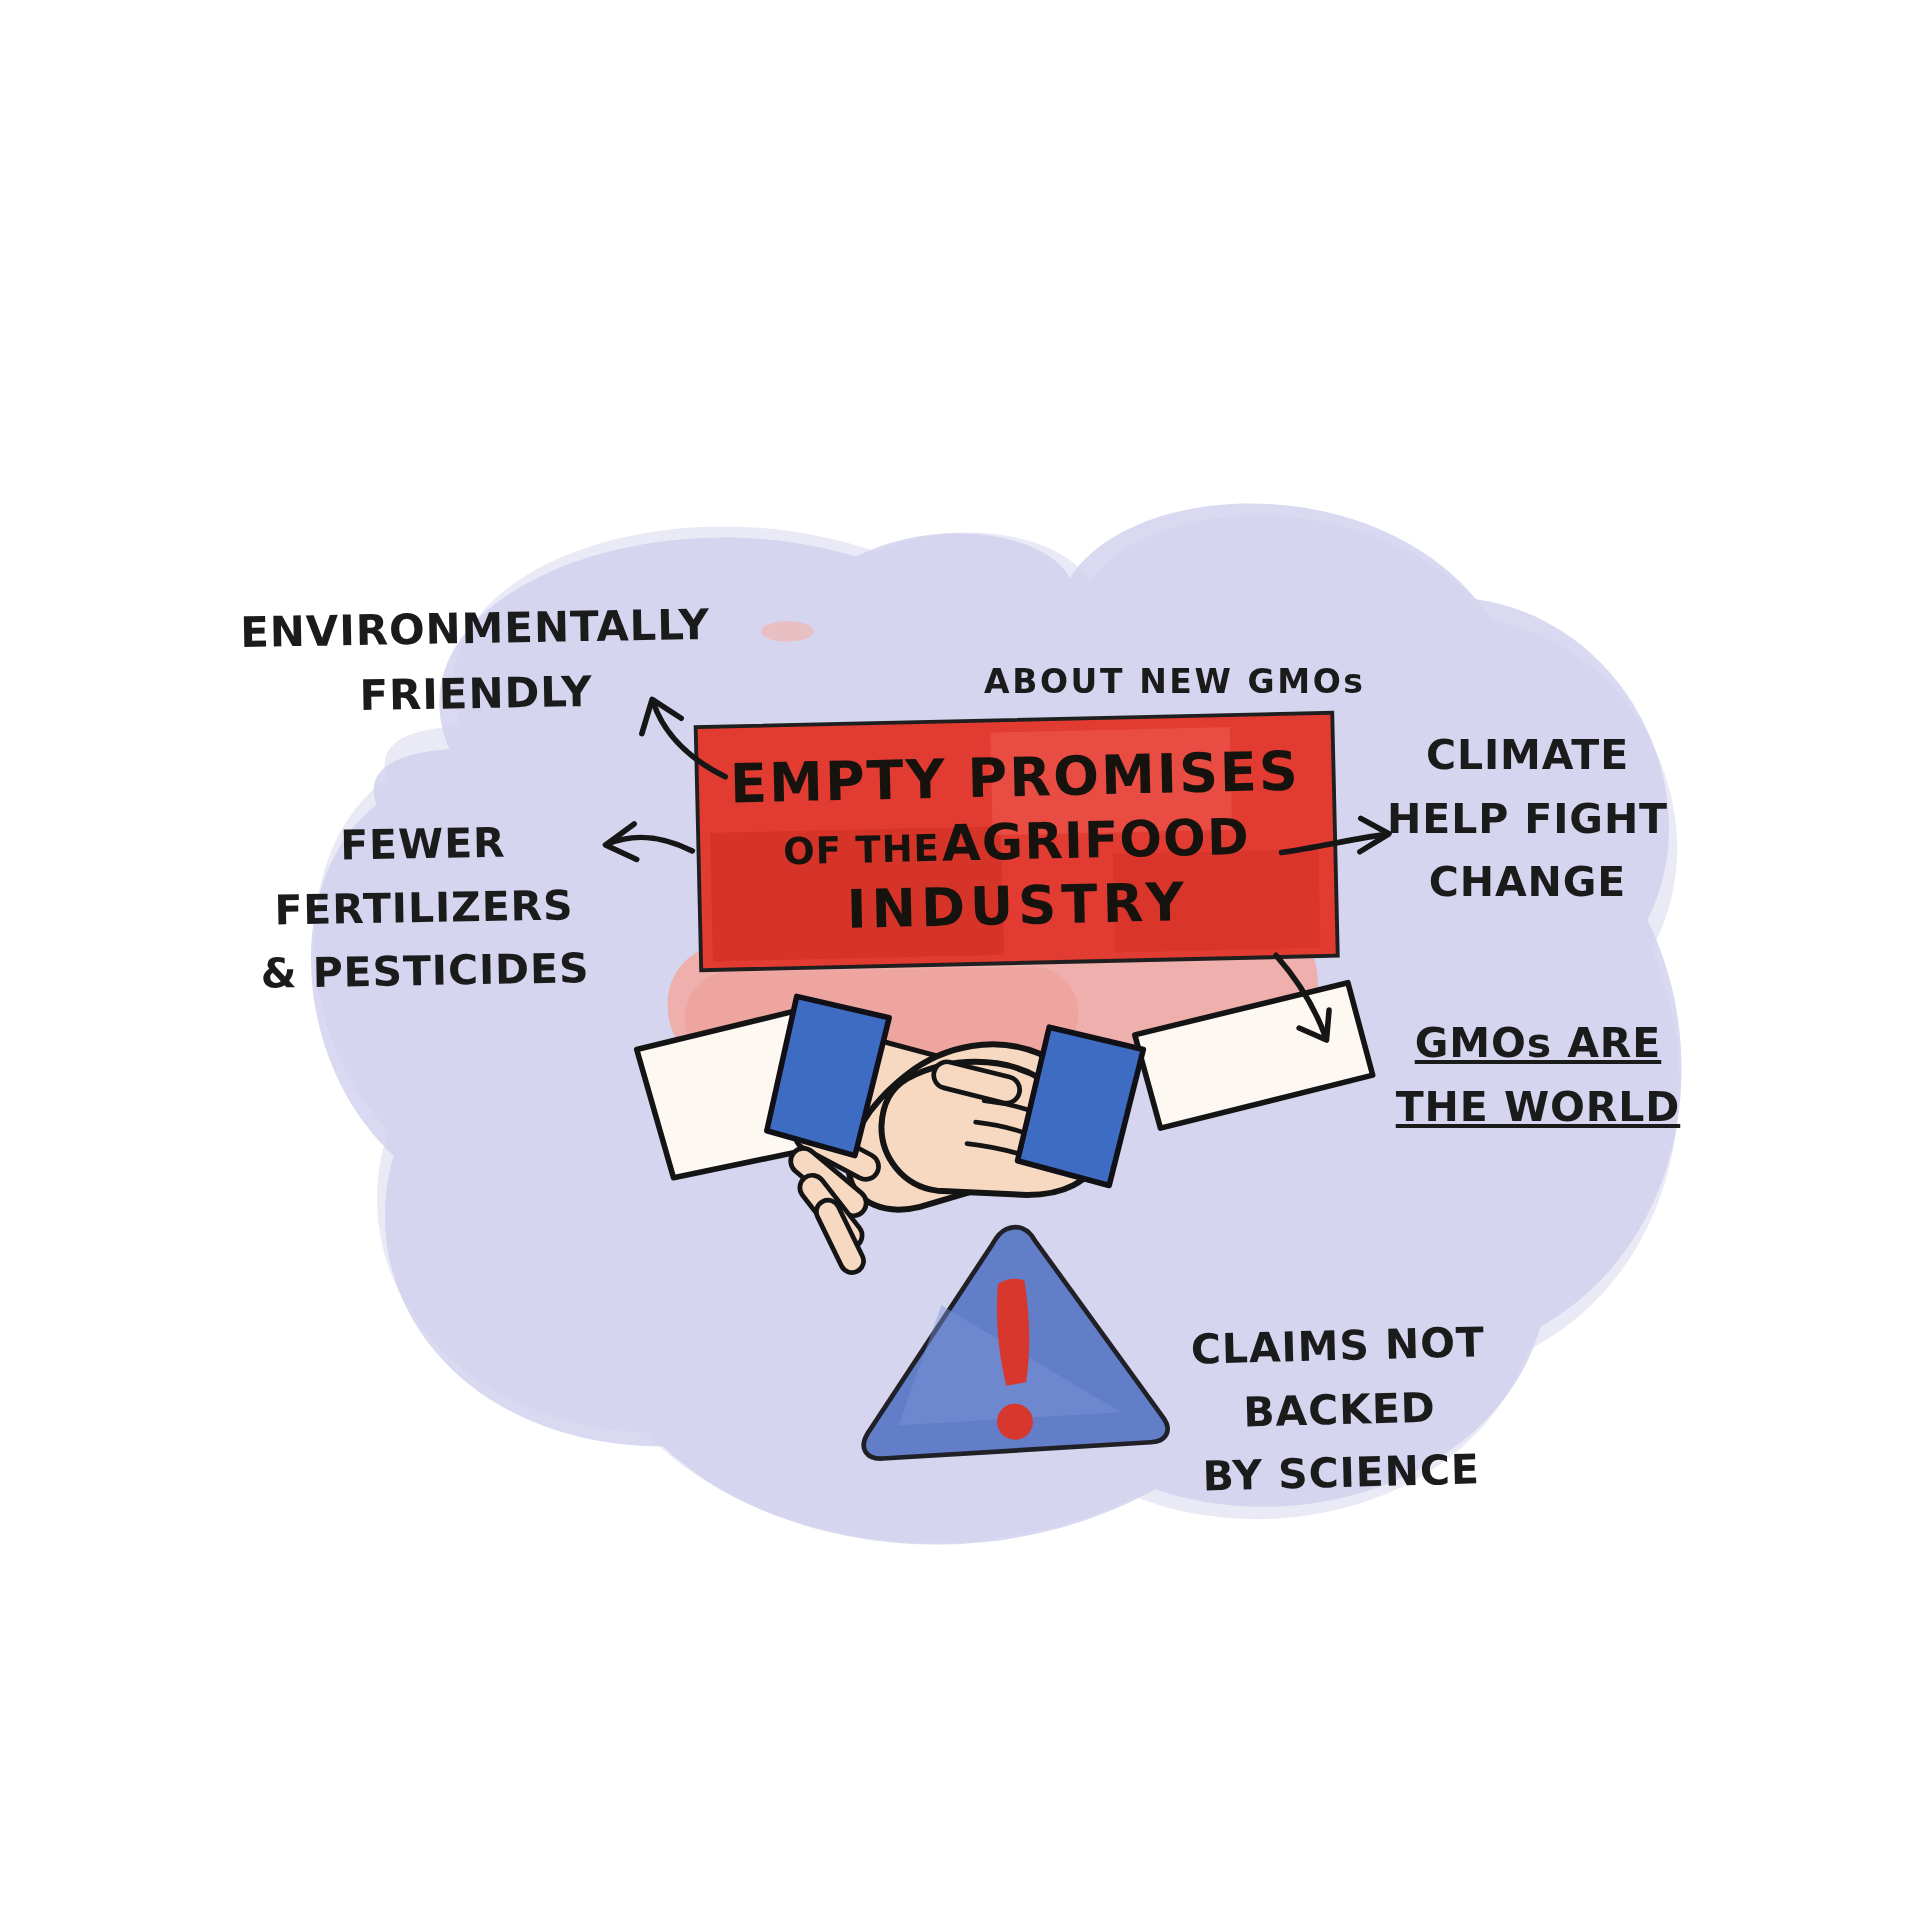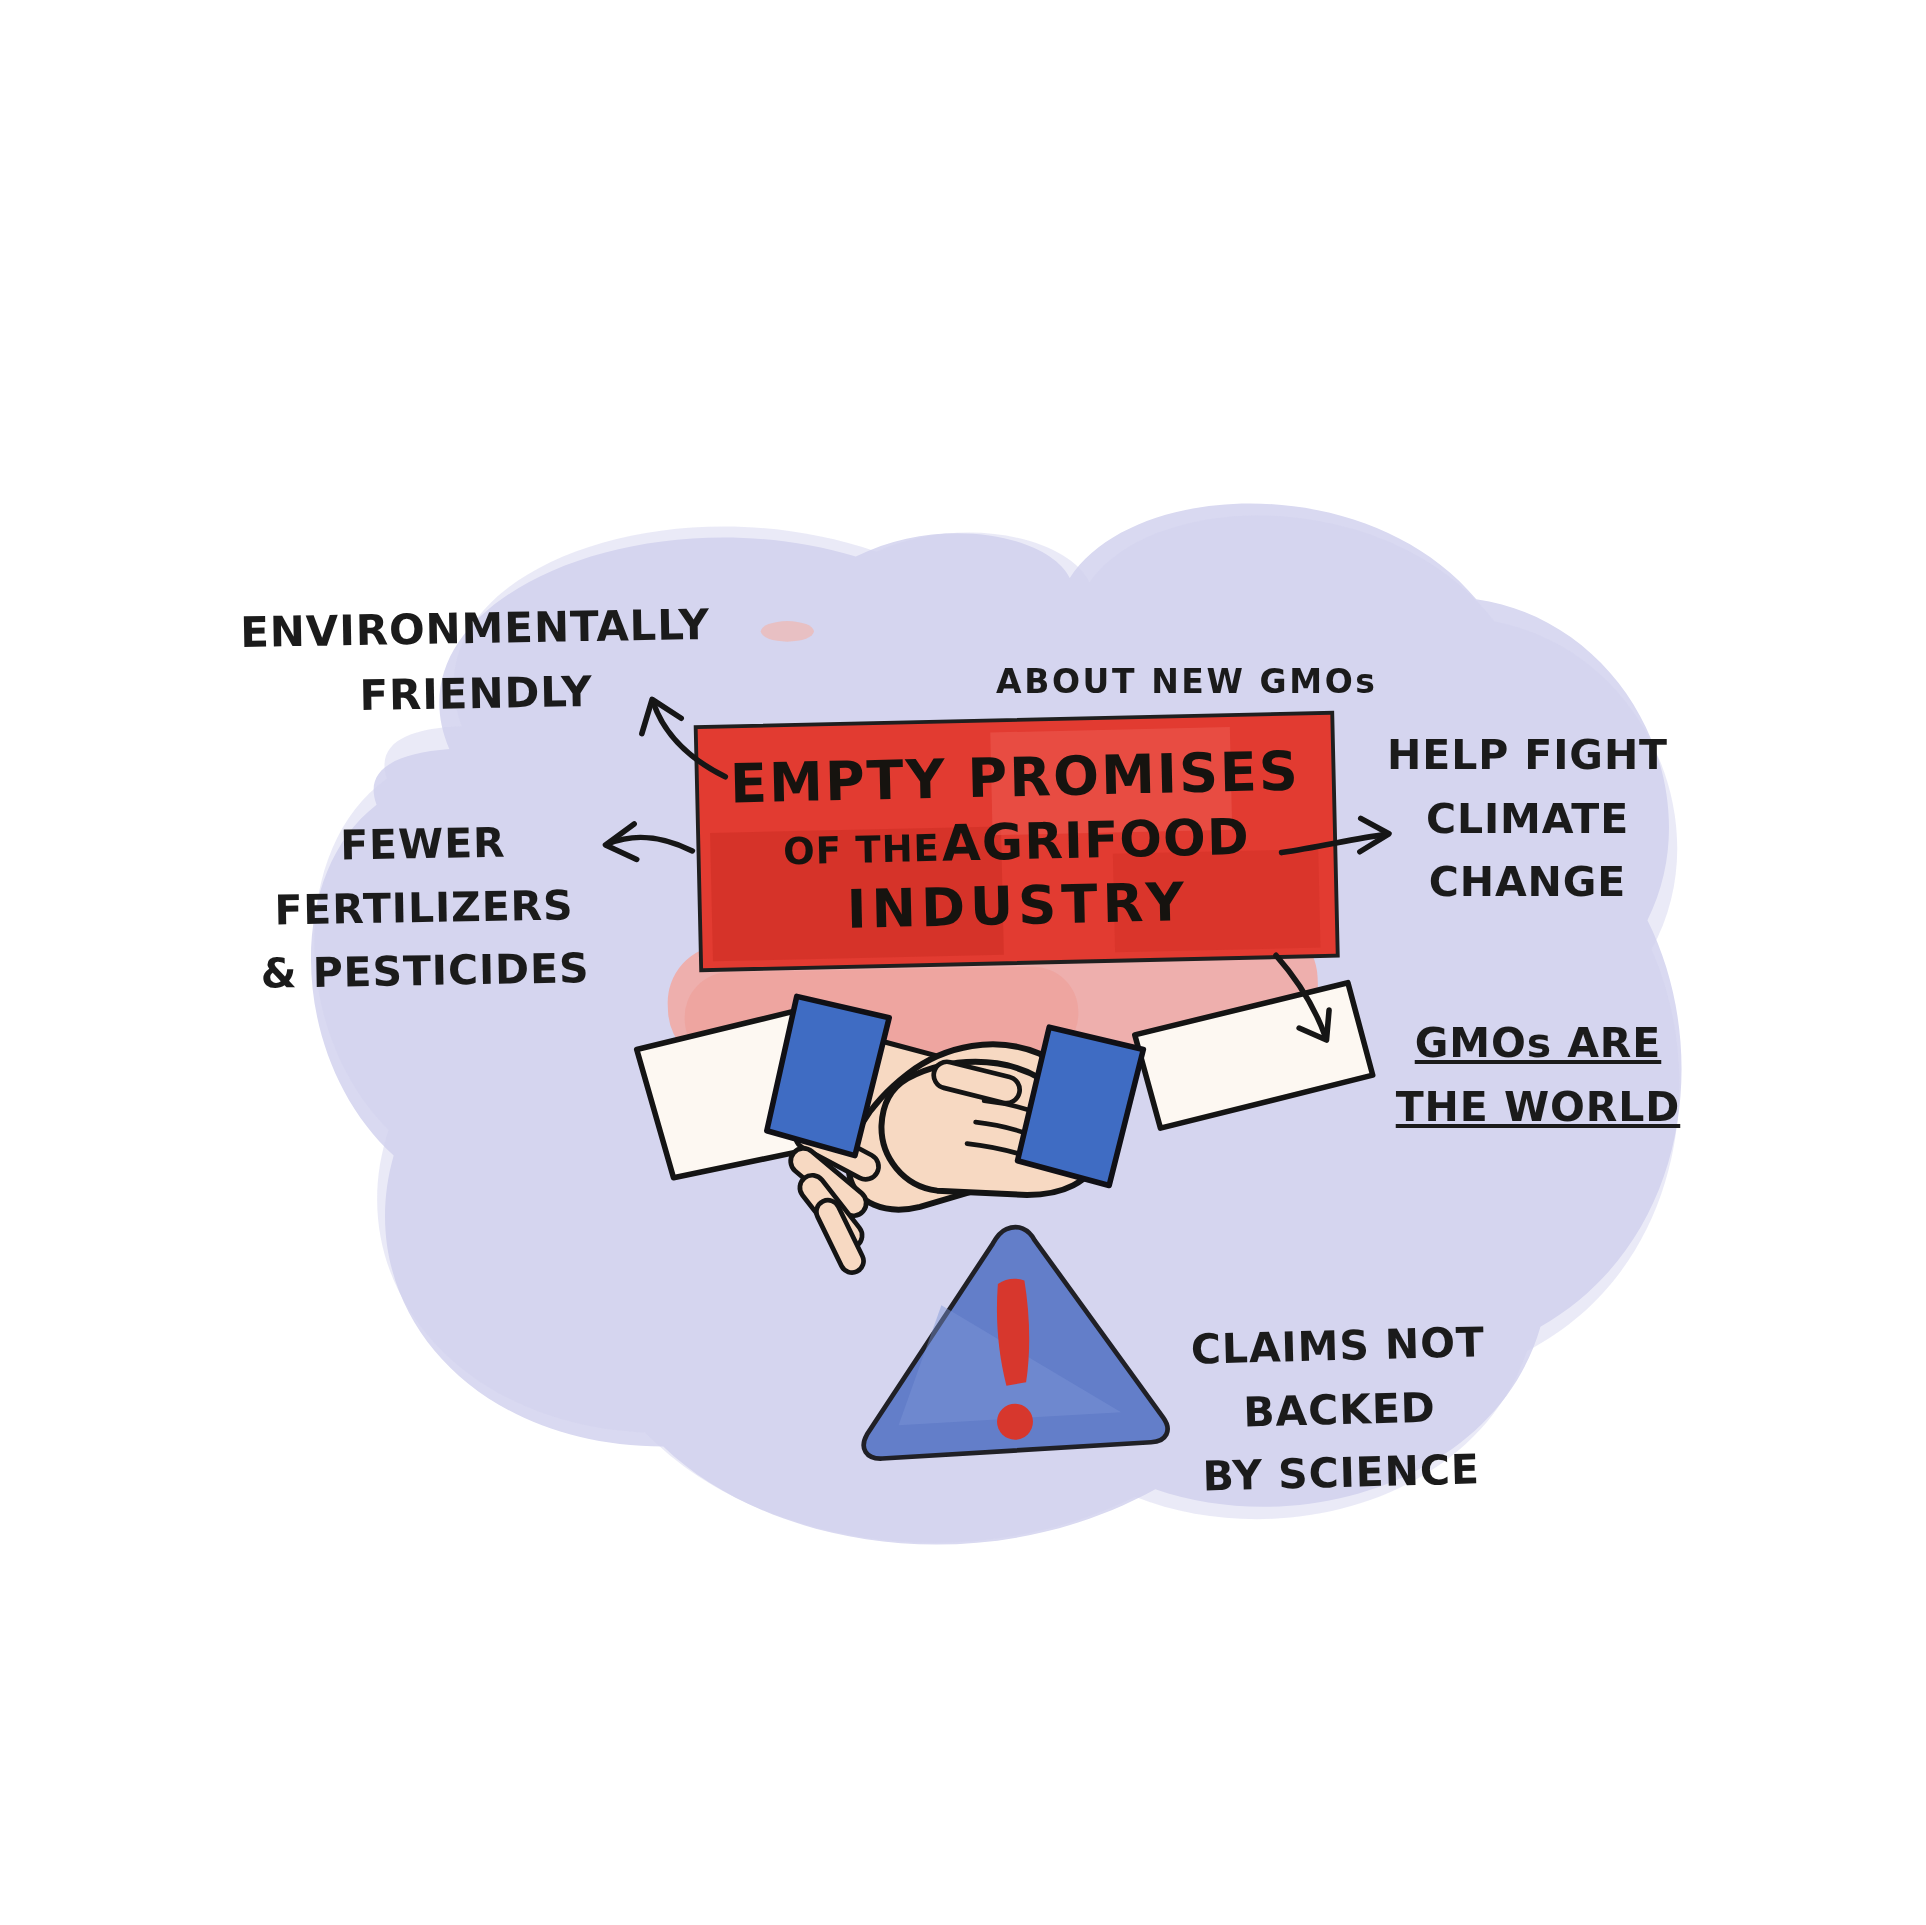--- a/index.html
+++ b/index.html
@@ -164,21 +164,21 @@
         <path d="M 2995 1992 C 3090 1978 3168 1958 3238 1950"></path>
         <polyline points="3180 1912, 3246 1948, 3178 1990"></polyline>
       </g>
       <g>
         <path d="M 2982 2232 C 3042 2300 3076 2362 3098 2424"></path>
         <polyline points="3036 2402, 3100 2430, 3106 2360"></polyline>
       </g>
     </g>
   </svg>
 
-  <div class="kicker" style="left:984px;top:662px;width:377px;font-size:33px;margin-left:12px;">ABOUT NEW GMOs</div>
+  <div class="kicker" style="left:984px;top:662px;width:377px;font-size:33px;">ABOUT NEW GMOs</div>
 
   <div class="banner-text" style="left:698px;top:723px;width:637px;height:238px;transform:rotate(-1.3deg);">
     <div class="bt1">EMPTY PROMISES</div>
     <div class="bt2">
       <span class="small">OF THE</span>
       <span class="big">AGRIFOOD</span>
     </div>
     <div class="bt3">INDUSTRY</div>
   </div>
 
@@ -187,22 +187,22 @@
     <div>FRIENDLY</div>
   </div>
 
   <div class="label" style="left:223px;top:813px;width:402px;font-size:41px;transform:rotate(-1deg);">
     <div>FEWER</div>
     <div>FERTILIZERS</div>
     <div>&amp; PESTICIDES</div>
   </div>
 
   <div class="label" style="left:1365px;top:724px;width:325px;font-size:41px;">
+    <div>CLIMATE</div>
     <div>HELP FIGHT</div>
-    <div>CLIMATE</div>
     <div>CHANGE</div>
   </div>
 
   <div class="label" style="left:1309px;top:1012px;width:458px;font-size:41px;text-decoration:underline;">
     <div>GMOs ARE</div>
     <div>THE WORLD</div>
   </div>
 
   <div class="label" style="left:1151px;top:1315px;width:377px;font-size:41px;transform:rotate(-1.5deg);">
     <div>CLAIMS NOT</div>

